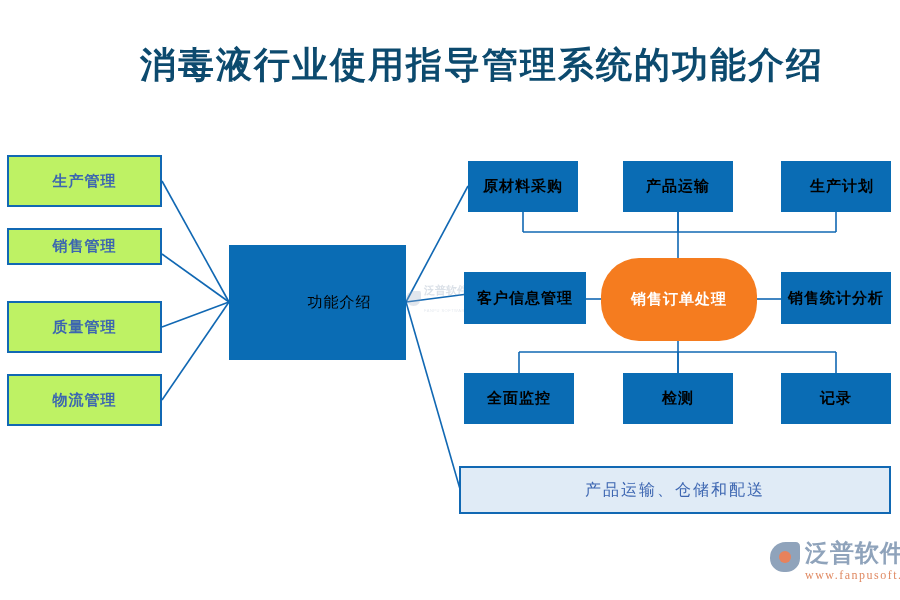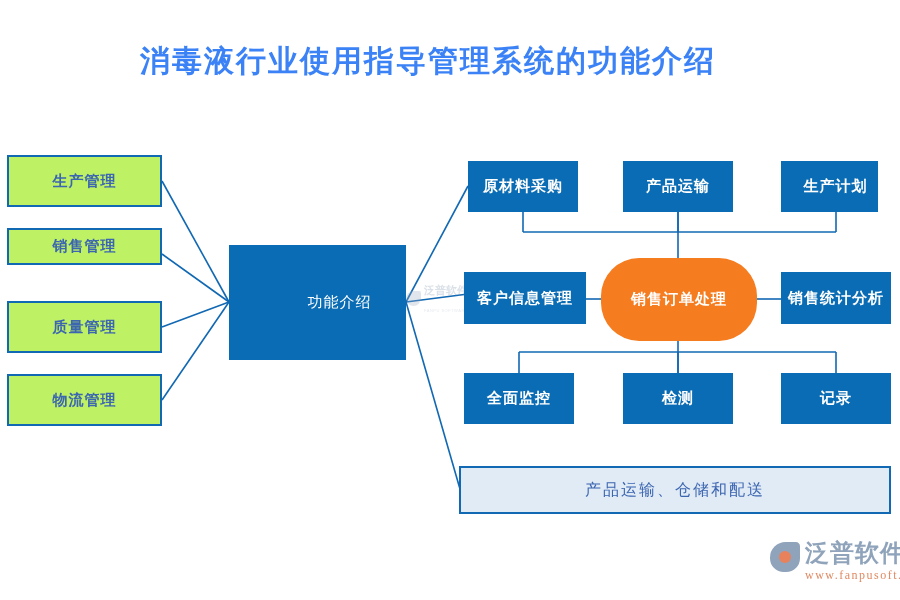--- a/index.html
+++ b/index.html
@@ -46,21 +46,21 @@
     background: #bef264;
     border: 2px solid #1168b3;
     color: #3c66b0;
     font-weight: bold;
     font-size: 15px;
     letter-spacing: 1px;
   }
   
   .node.solid {
     background: #0a6cb4;
-    color: #ffffff;
+    color: #000000;
     font-weight: bold;
     font-size: 15px;
     letter-spacing: 1px;
     justify-content: center;
   }
   .node.center {
     font-size: 15px;
     letter-spacing: 1px;
     font-weight: normal;
     padding-left: 44px;
@@ -83,23 +83,23 @@
     font-weight: normal;
     font-size: 16px;
     letter-spacing: 2px;
   }
 
   #page-title {
     position: absolute;
     left: 140px;
     top: 41px;
     width: 640px;
-    font-size: 30px;
-    font-weight: bold;
-    color: #3b82f6;
+    font-size: 36px;
+    font-weight: bold;
+    color: #0c4a6e;
     letter-spacing: 2px;
     white-space: nowrap;
     z-index: 4;
   }
 
   
   #center-watermark {
     position: absolute;
     left: 406px;
     top: 280px;
@@ -229,21 +229,21 @@
   <div class="node solid center" style="left:229px; top:245px; width:177px; height:115px;">
     <span class="node-label">功能介绍</span>
   </div>
 
   <div class="node solid" style="left:468px; top:161px; width:110px; height:51px;">
     <span class="node-label">原材料采购</span>
   </div>
   <div class="node solid" style="left:623px; top:161px; width:110px; height:51px;">
     <span class="node-label">产品运输</span>
   </div>
-  <div class="node solid" style="left:781px; top:161px; width:97px; height:51px;padding-left:12px;">
+  <div class="node solid" style="left:781px; top:161px; width:110px; height:51px;padding-left:12px;">
     <span class="node-label">生产计划</span>
   </div>
 
   <div class="node solid" style="left:464px; top:272px; width:122px; height:52px;">
     <span class="node-label">客户信息管理</span>
   </div>
   <div class="node pill" style="left:601px; top:258px; width:156px; height:83px;">
     <span class="node-label">销售订单处理</span>
   </div>
   <div class="node solid" style="left:781px; top:272px; width:110px; height:52px;">

